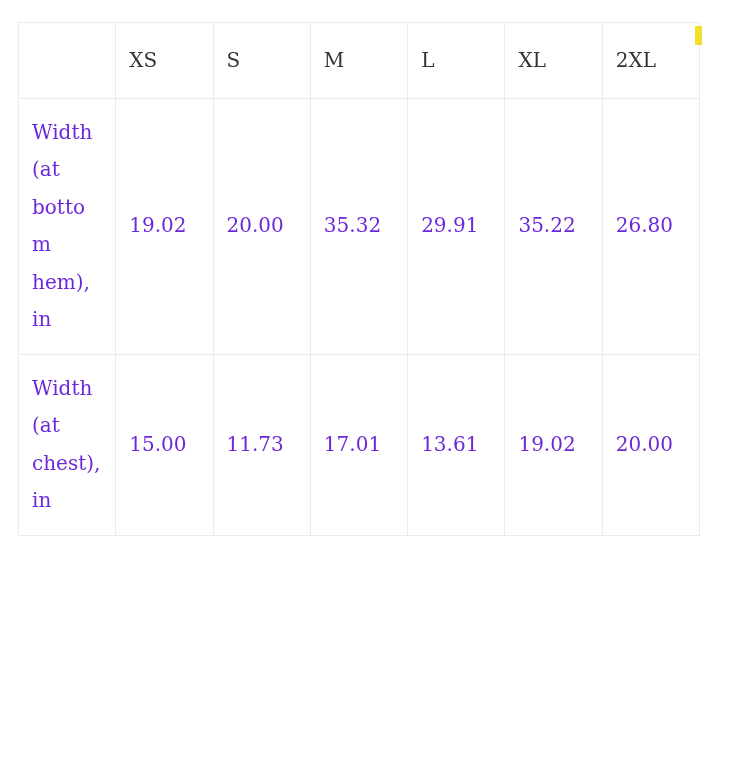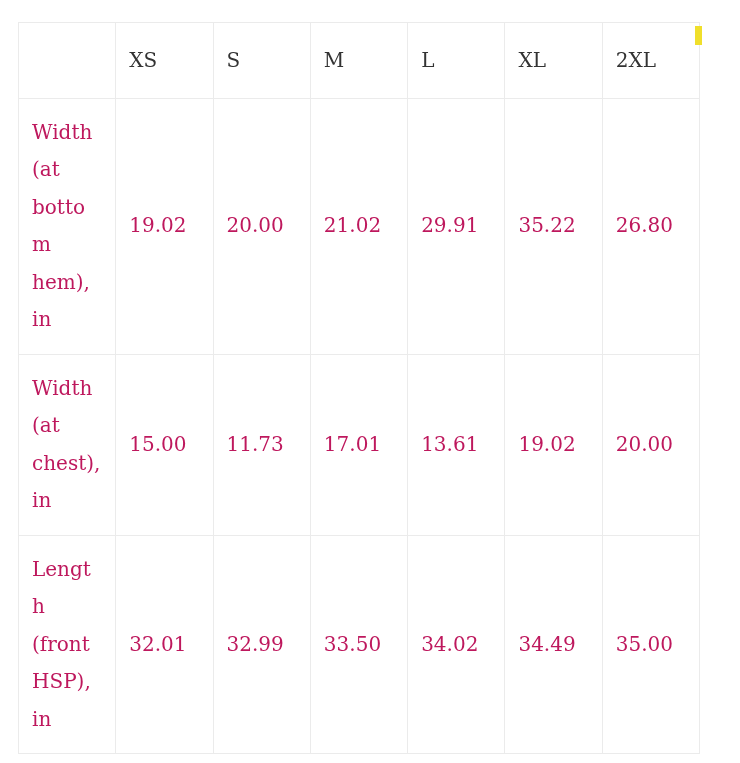--- a/index.html
+++ b/index.html
@@ -33,21 +33,21 @@
     vertical-align: middle;
     padding: 15px 8px 15px 13px;
     overflow-wrap: break-word;
   }
   table.size-chart th {
     color: #333333;
     padding-top: 19px;
     padding-bottom: 18px;
   }
   table.size-chart td {
-    color: #be185d;
+    color: #6d28d9;
   }
   td.row-label {
     white-space: pre-line;
   }
   .highlight-marker {
     position: absolute;
     left: 695px;
     top: 26px;
     width: 7px;
     height: 19px;
@@ -73,46 +73,33 @@
   <tbody>
     <tr>
       <td class="row-label">Width
 (at
 botto
 m
 hem),
 in</td>
       <td>19.02</td>
       <td>20.00</td>
-      <td>21.02</td>
+      <td>35.32</td>
       <td>29.91</td>
       <td>35.22</td>
       <td>26.80</td>
     </tr>
     <tr>
       <td class="row-label">Width
 (at
 chest),
 in</td>
       <td>15.00</td>
       <td>11.73</td>
       <td>17.01</td>
       <td>13.61</td>
       <td>19.02</td>
       <td>20.00</td>
     </tr>
-    <tr>
-      <td class="row-label">Lengt
-h
-(front
-HSP),
-in</td>
-      <td>32.01</td>
-      <td>32.99</td>
-      <td>33.50</td>
-      <td>34.02</td>
-      <td>34.49</td>
-      <td>35.00</td>
-    </tr>
   </tbody>
 </table>
 
 <div class="highlight-marker"></div>
 
 </body></html>

